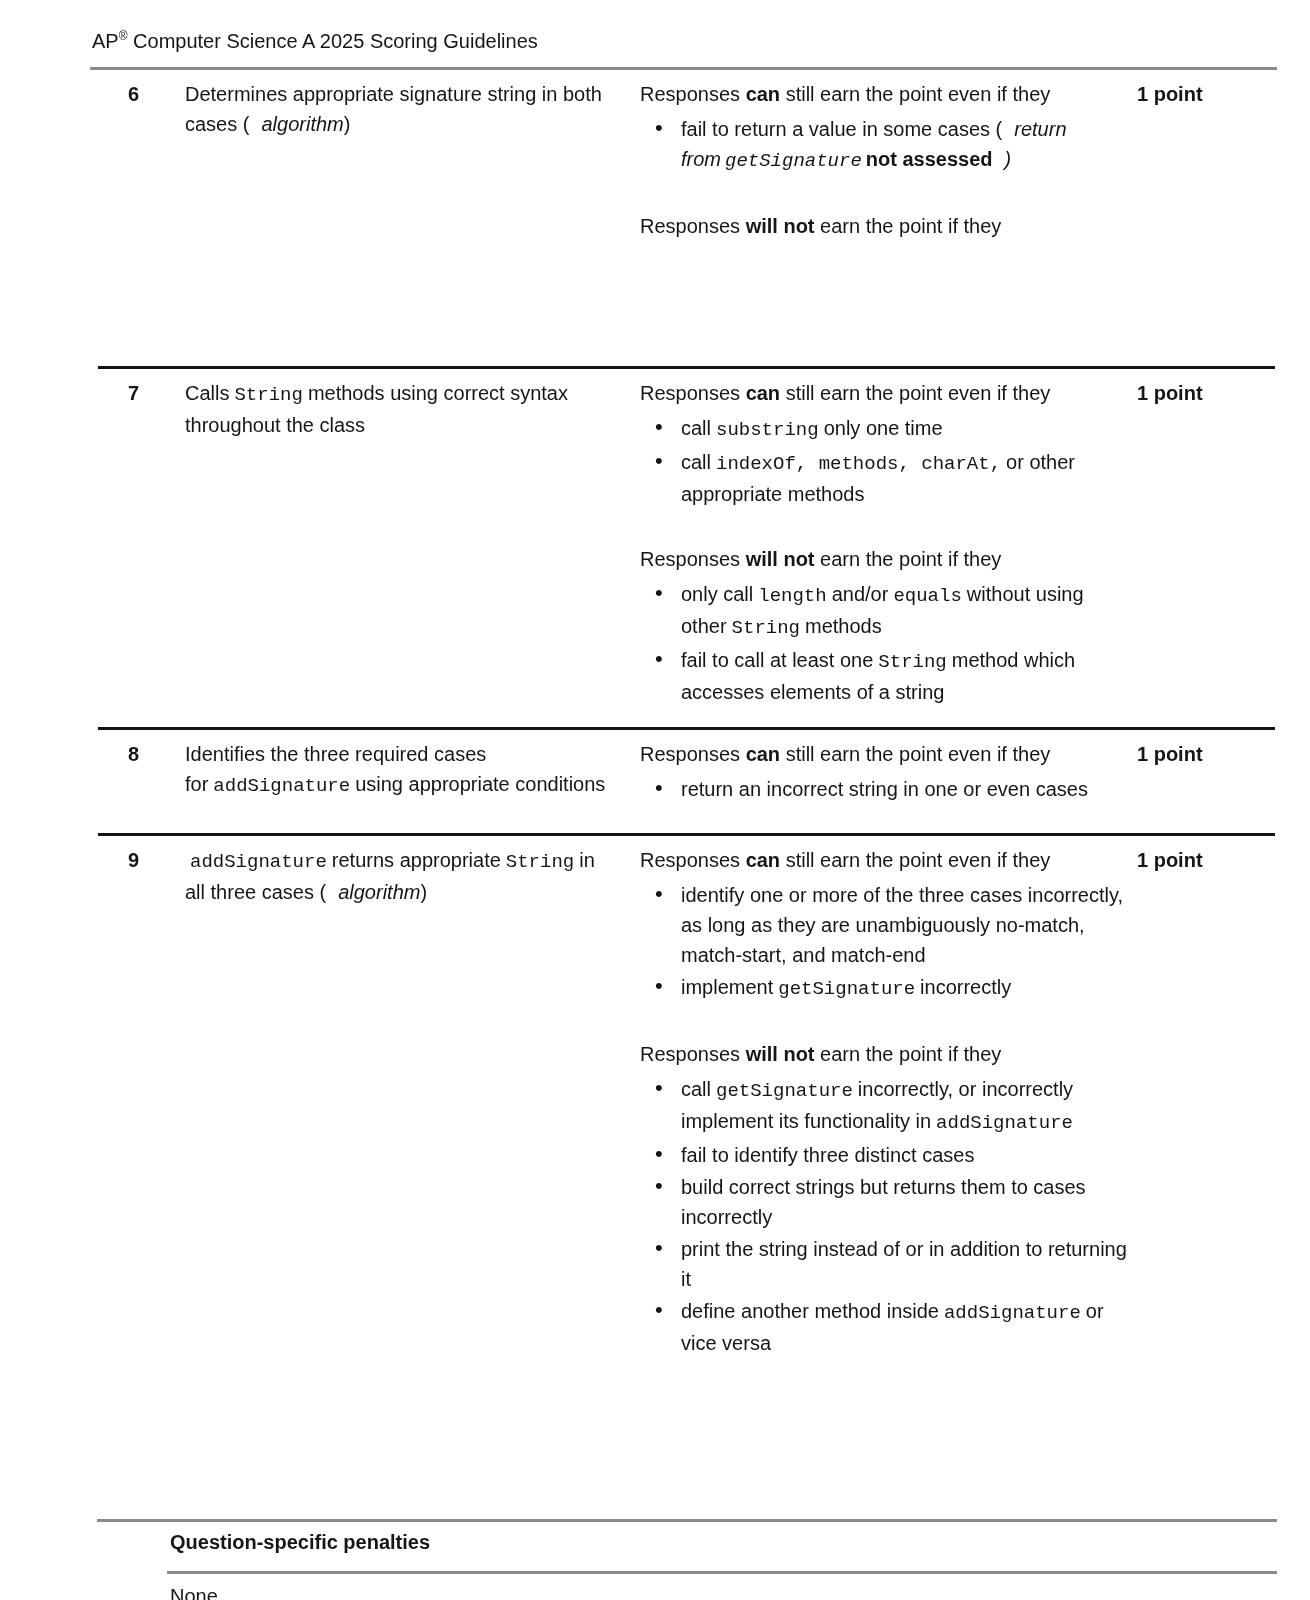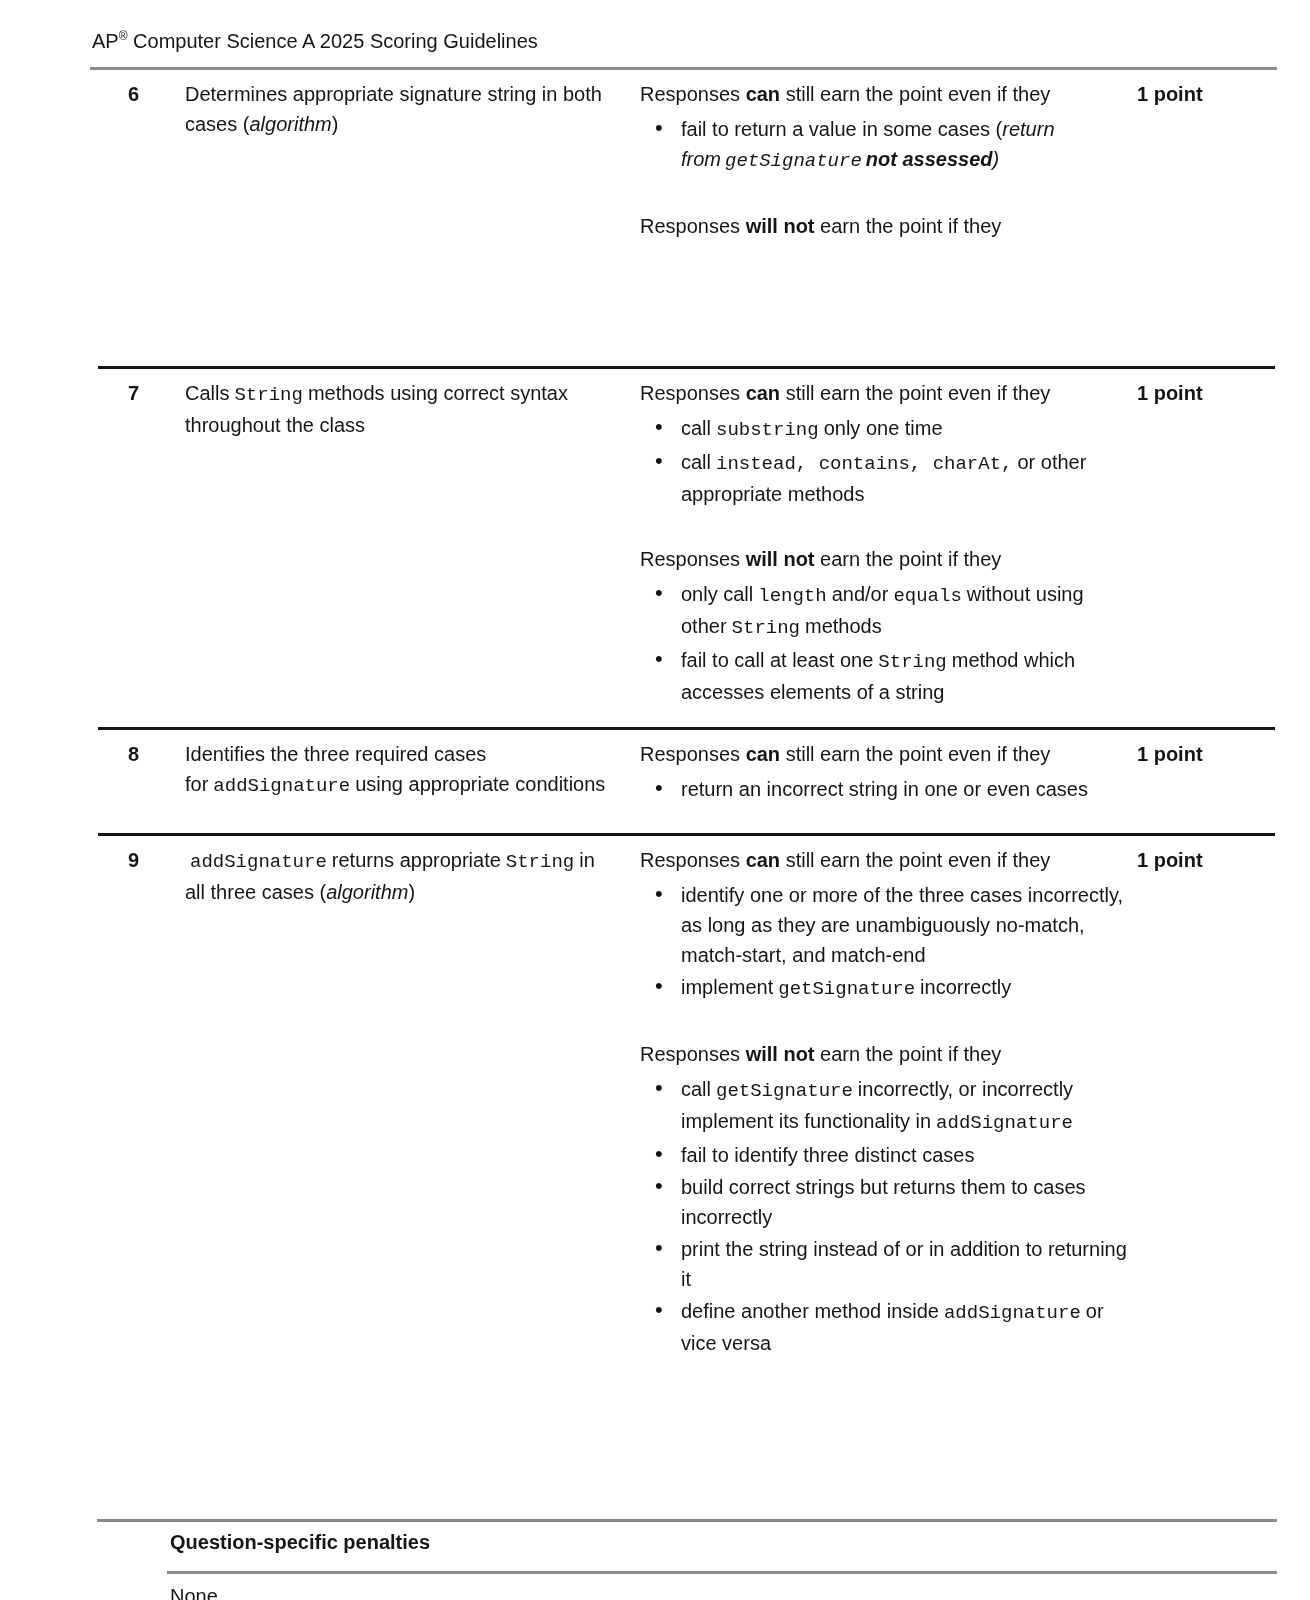--- a/index.html
+++ b/index.html
@@ -25,22 +25,22 @@
   .col-num{font-weight:bold;padding-left:30px;}
   .col-criteria{padding-right:30px;}
   .col-points{font-weight:bold;}
   .section + .section{margin-top:35px;}
   .intro{margin:0;}
   ul.bullets{list-style:none;margin:5px 0 0 0;padding:0;}
   ul.bullets li{position:relative;padding-left:41px;margin-top:2px;}
   ul.bullets li::before{content:"\2022";position:absolute;left:15px;top:-1px;font-size:22px;}
   .run{white-space:pre-wrap;}
   .run.b{font-weight:bold;text-align:right;}
-  .run.i{font-style:italic;}
-  .run.bi{font-weight:bold;font-style:italic;margin-top:43px;}
+  .run.i{font-style:italic;margin-left:12px;}
+  .run.bi{font-weight:bold;margin-top:43px;}
   .run.m{font-family:"Liberation Mono","DejaVu Sans Mono",monospace;font-size:19px;padding:0 5px;}
   .run.mi{font-family:"Liberation Mono","DejaVu Sans Mono",monospace;font-size:19px;font-style:italic;padding:0 4px;}
   .run.sup{vertical-align:super;font-size:12px;line-height:0;}
   .spacer{height:86px;}
   .footer-rule1{margin:0 33px 0 97px;}
   .penalties-heading{margin:5px 0 14px 170px;font-weight:bold;}
   .footer-rule2{margin:0 33px 0 167px;}
   .penalties-value{margin:7px 0 0 170px;}
 </style>
 </head>
@@ -68,21 +68,21 @@
         <div class="col-points">1 point</div>
       </div>
       <div class="row row-7">
         <div class="col-num">7</div>
         <div class="col-criteria"><span class="run ">Calls</span><span class="run m">String</span><span class="run ">methods using correct syntax throughout the class</span></div>
         <div class="col-resp">
           <div class="section">
             <p class="intro"><span class="run ">Responses </span><span class="run b">can</span><span class="run "> still earn the point even if they</span></p>
             <ul class="bullets">
               <li><span class="run ">call</span><span class="run m">substring</span><span class="run ">only one time</span></li>
-              <li><span class="run ">call</span><span class="run m">instead, contains, charAt,</span><span class="run ">or other appropriate methods</span></li>
+              <li><span class="run ">call</span><span class="run m">indexOf, methods, charAt,</span><span class="run ">or other appropriate methods</span></li>
             </ul>
           </div>
           <div class="section">
             <p class="intro"><span class="run ">Responses </span><span class="run b">will not</span><span class="run "> earn the point if they</span></p>
             <ul class="bullets">
               <li><span class="run ">only call</span><span class="run m">length</span><span class="run ">and/or</span><span class="run m">equals</span><span class="run ">without using other</span><span class="run m">String</span><span class="run ">methods</span></li>
               <li><span class="run ">fail to call at least one</span><span class="run m">String</span><span class="run ">method which accesses elements of a string</span></li>
             </ul>
           </div>
         </div>

